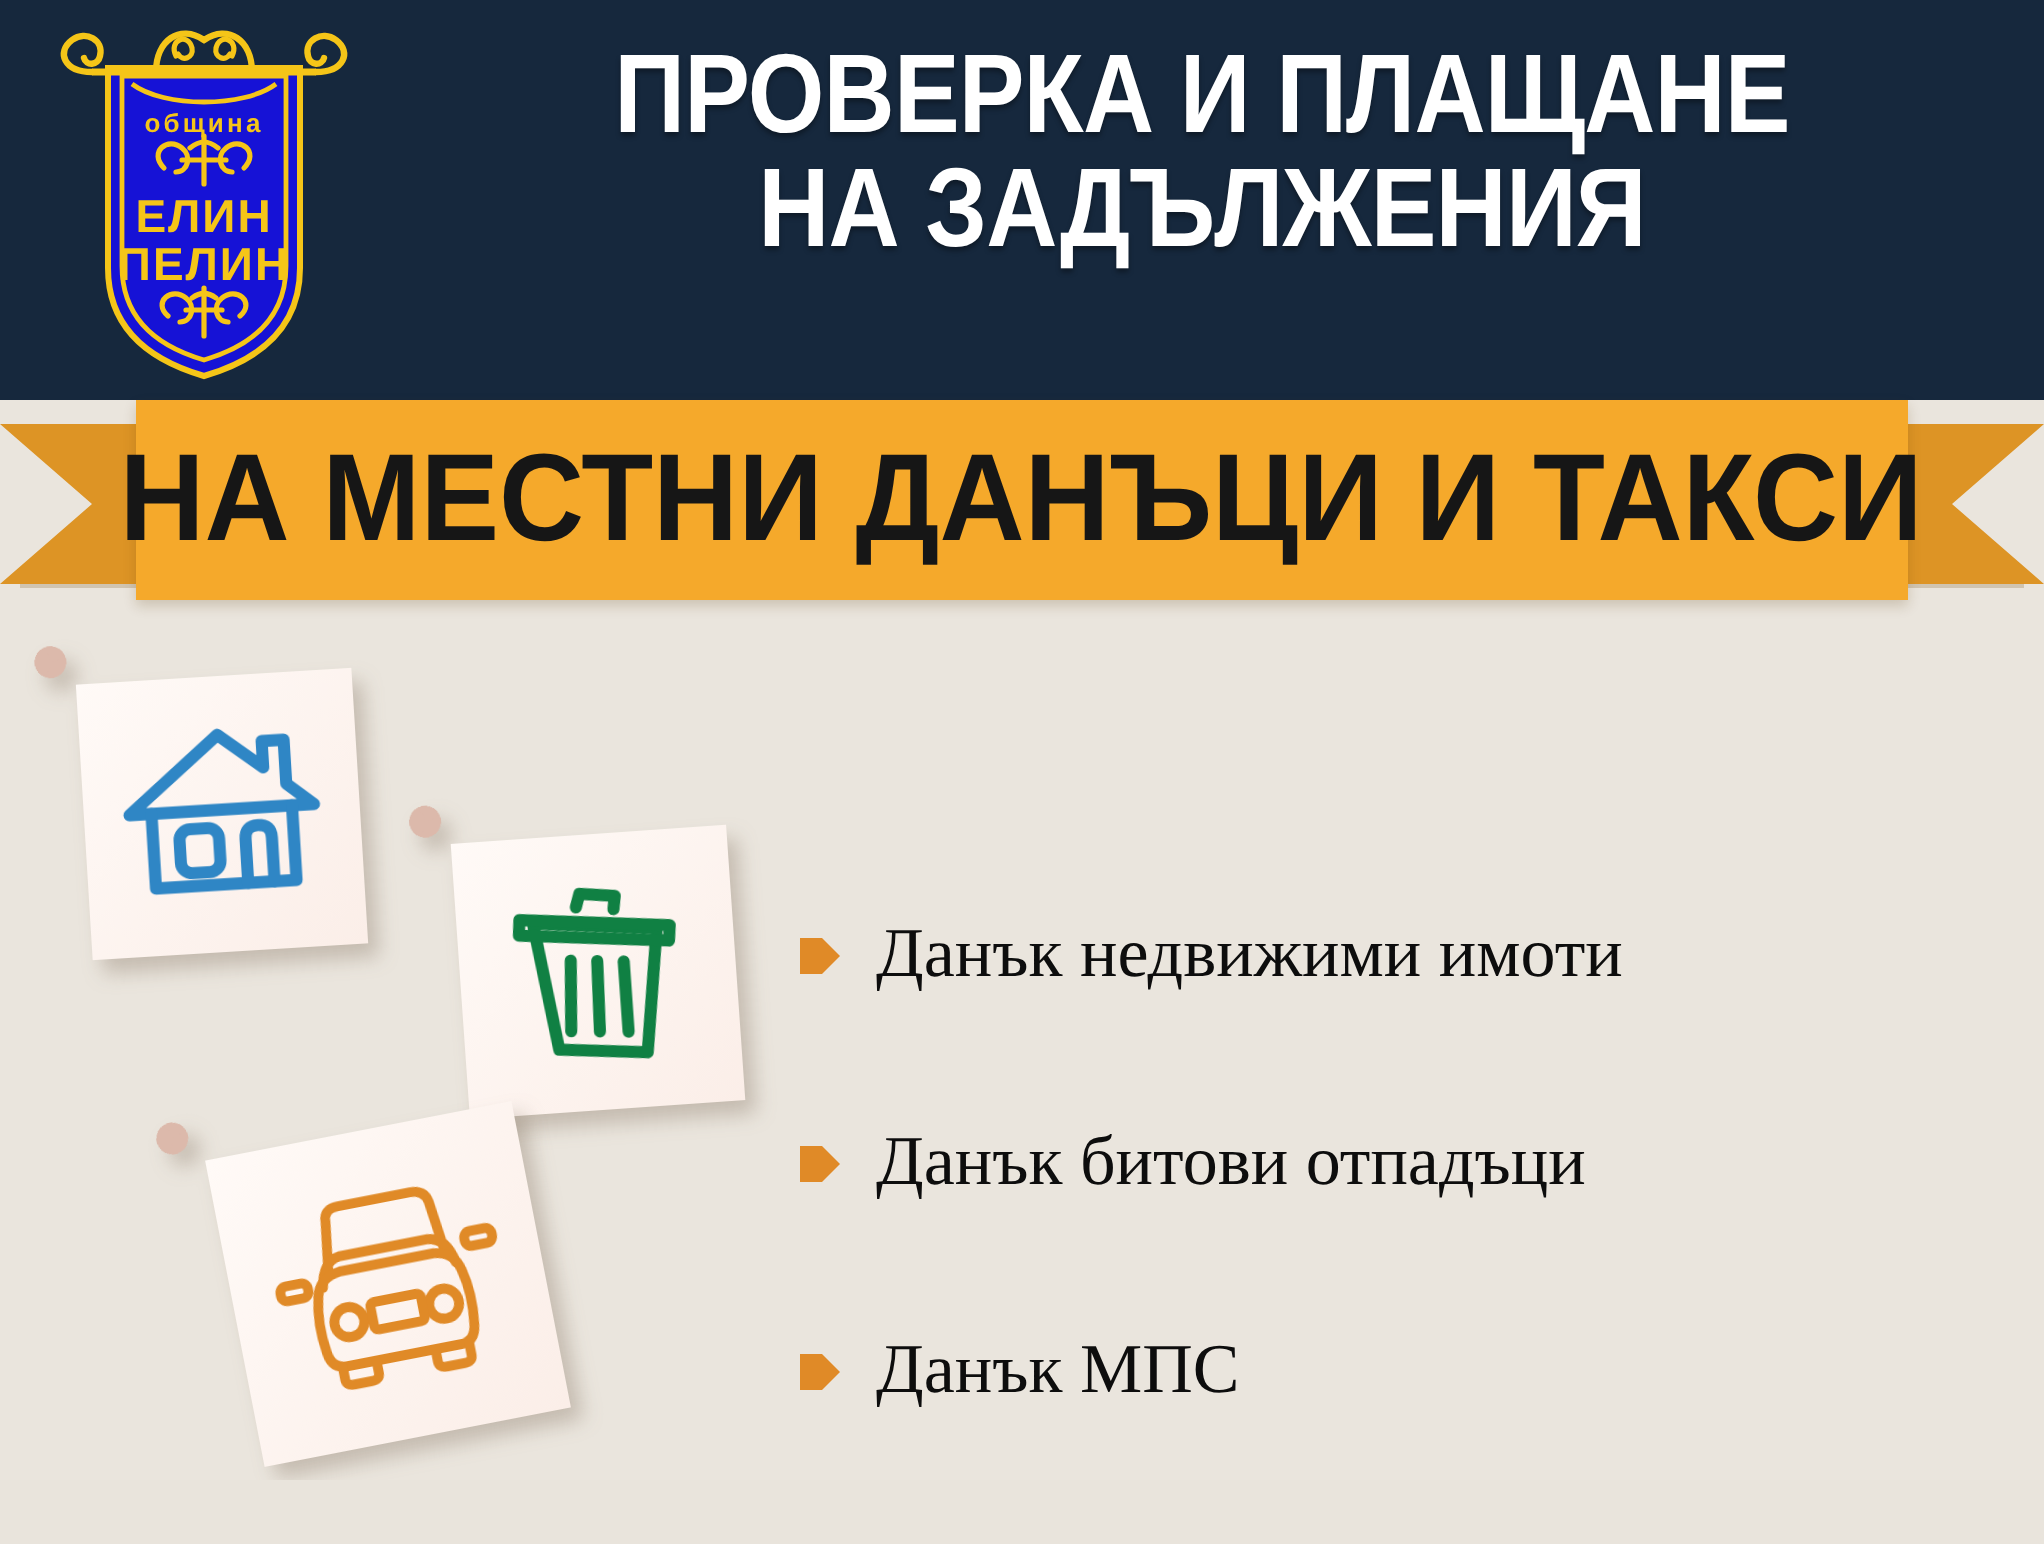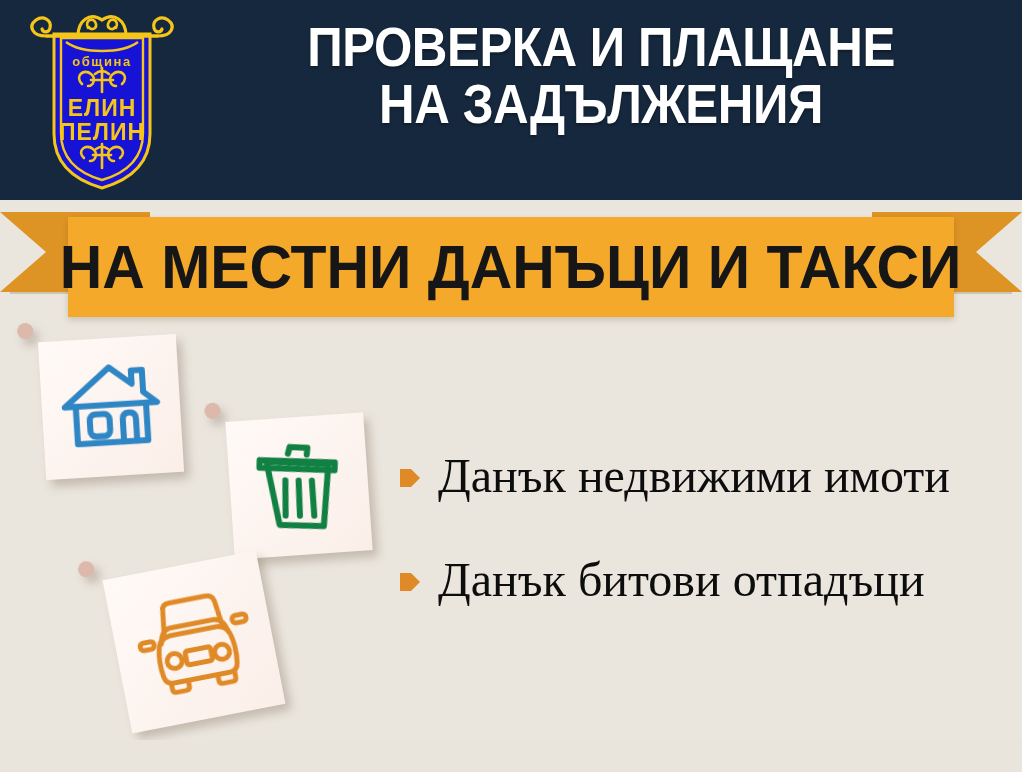--- a/index.html
+++ b/index.html
@@ -96,21 +96,20 @@
     position: absolute;
     left: 68px;
     top: 2px;
     width: 886px;
     height: 100px;
     background: #f5a92b;
     display: flex;
     align-items: center;
     justify-content: center;
     box-shadow: 0 3px 6px rgba(90,60,10,0.20);
-    margin-top: 17px;
   }
   .ribbon-text {
     color: #161616;
     font-family: "Liberation Sans", sans-serif;
     font-weight: bold;
     font-size: 62px;
     line-height: 1;
     letter-spacing: 0px;
     transform: scaleX(0.95);
     white-space: nowrap;
@@ -163,21 +162,21 @@
   }
   .bullet-marker {
     width: 20px;
     height: 22px;
     flex: 0 0 20px;
     margin-right: 18px;
     margin-top: 4px;
   }
   .bullet-label {
     font-family: "Liberation Serif", "DejaVu Serif", serif;
-    font-size: 48px;
+    font-size: 35px;
     color: #0d0d0d;
     line-height: 1;
     white-space: nowrap;
   }
 </style>
 </head>
 <body>
 
 <div id="poster">
 
@@ -440,16 +439,22 @@
       <span class="bullet-label">Данък недвижими имоти</span>
     </div>
 
     <div class="bullet-row">
       <svg class="bullet-marker" viewBox="0 0 20 22">
           <path d="M0 2 H11 L20 11 L11 20 H0 Z" fill="#e08a27"></path>
         </svg>
       <span class="bullet-label">Данък битови отпадъци</span>
     </div>
 
+    <div class="bullet-row">
+      <svg class="bullet-marker" viewBox="0 0 20 22">
+          <path d="M0 2 H11 L20 11 L11 20 H0 Z" fill="#e08a27"></path>
+        </svg>
+      <span class="bullet-label">Данък МПС</span>
+    </div>
 
   </div>
 
 </div>
 
 </body></html>

